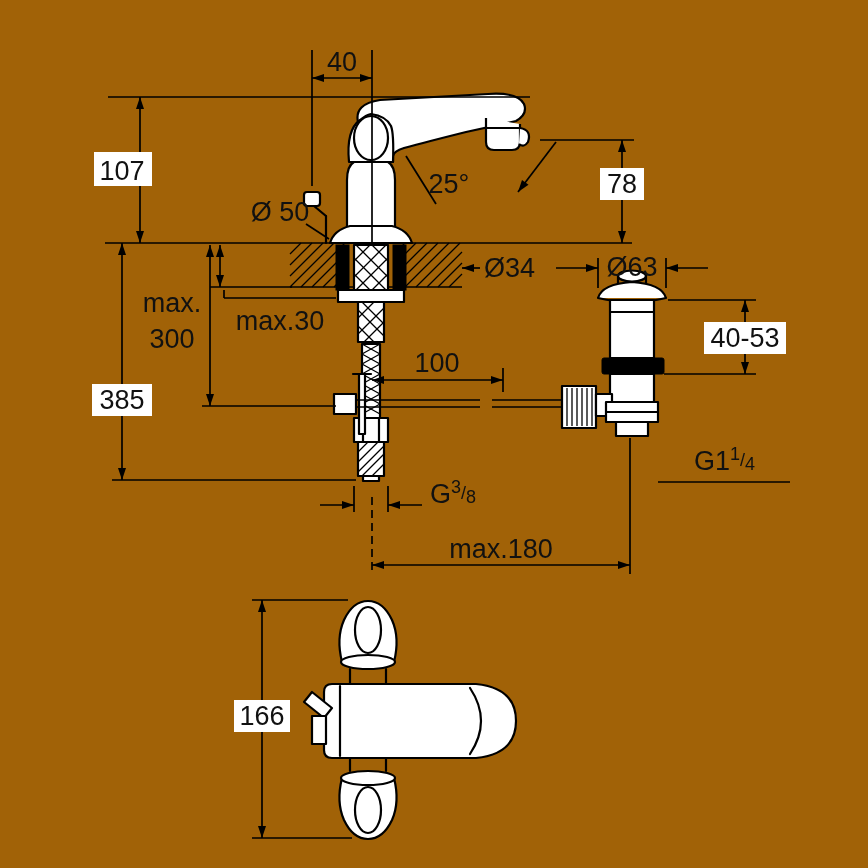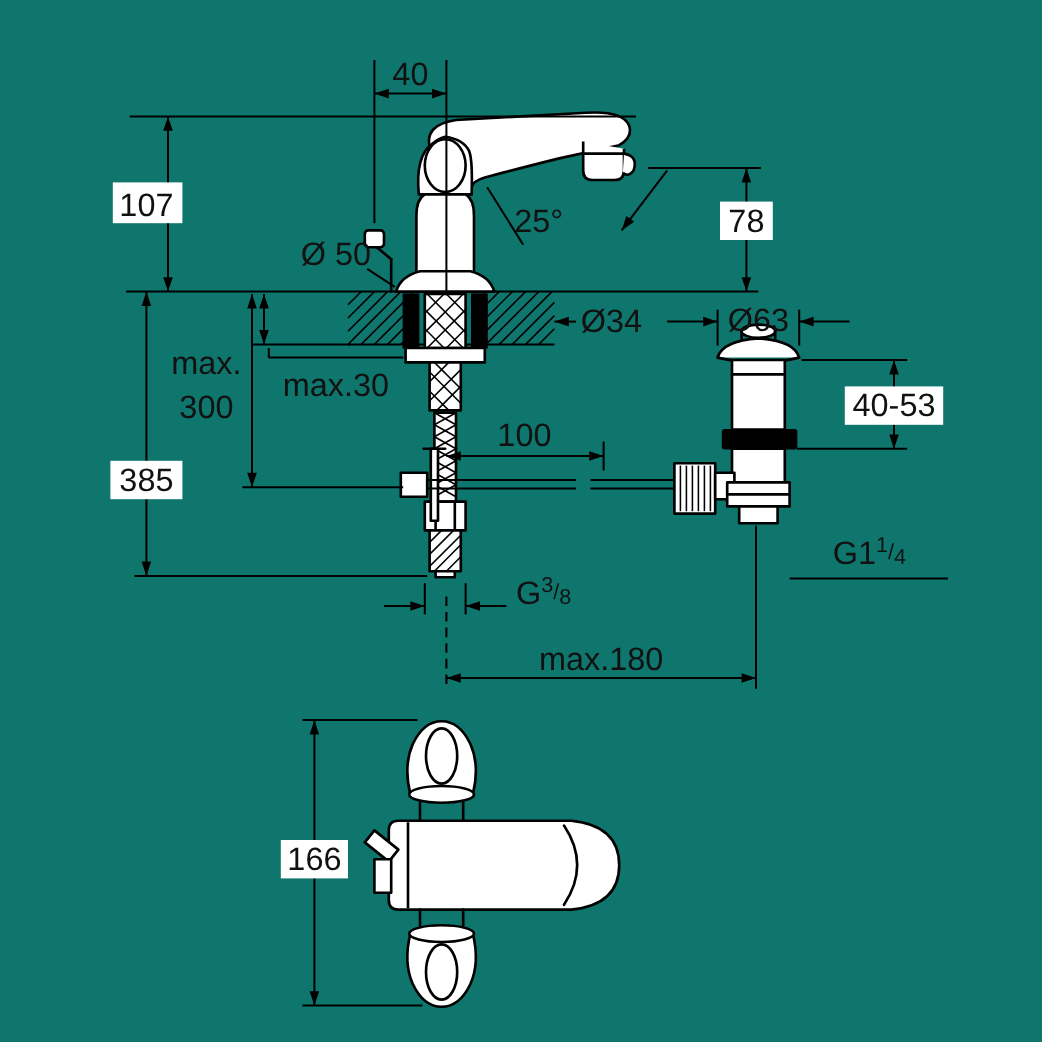--- a/index.html
+++ b/index.html
@@ -1,16 +1,16 @@
 <!DOCTYPE html>
 <html><head>
 <meta charset="utf-8">
 <style>
   html,body{margin:0;padding:0;background:#ffffff;}
-  .canvas{width:868px;height:868px;background:#0f766e;position:relative;overflow:hidden;}
+  .canvas{width:868px;height:868px;background:#a16207;position:relative;overflow:hidden;}
   svg{display:block;}
   .geo{stroke:#000;stroke-width:2.2;fill:none;stroke-linecap:round;stroke-linejoin:round;}
   .geof{stroke:#000;stroke-width:2.2;fill:#ffffff;stroke-linejoin:round;}
   .solid{fill:#000;stroke:#000;stroke-width:1;}
   .hatch{stroke:#000;stroke-width:1.3;}
   .dim{stroke:#000;stroke-width:1.7;fill:none;}
   .dimdash{stroke:#000;stroke-width:1.7;fill:none;stroke-dasharray:8 5;}
   .arrow{fill:#000;stroke:none;}
   .lbl{font-family:"Liberation Sans","DejaVu Sans",sans-serif;font-size:27px;fill:#111111;}
   .frac{font-size:18px;}

